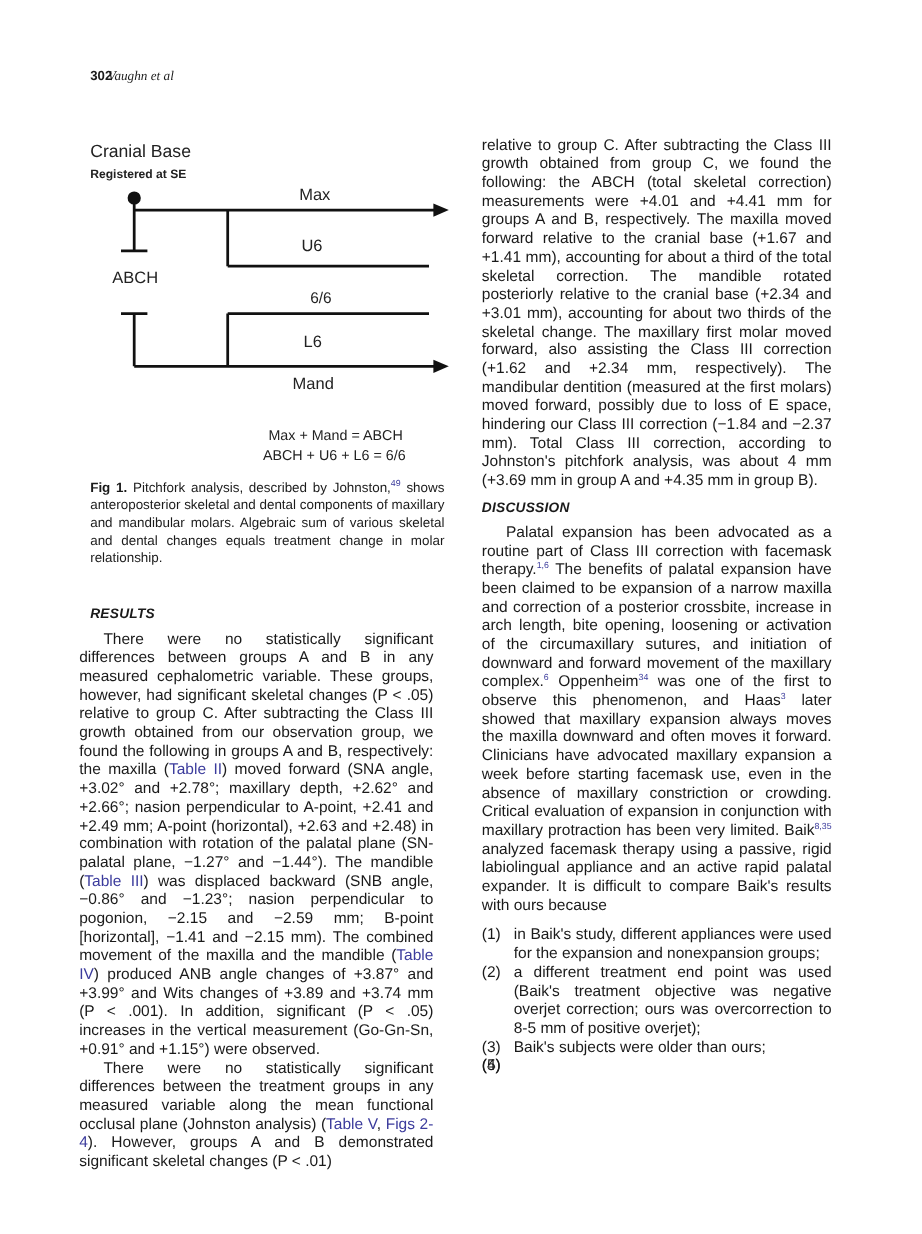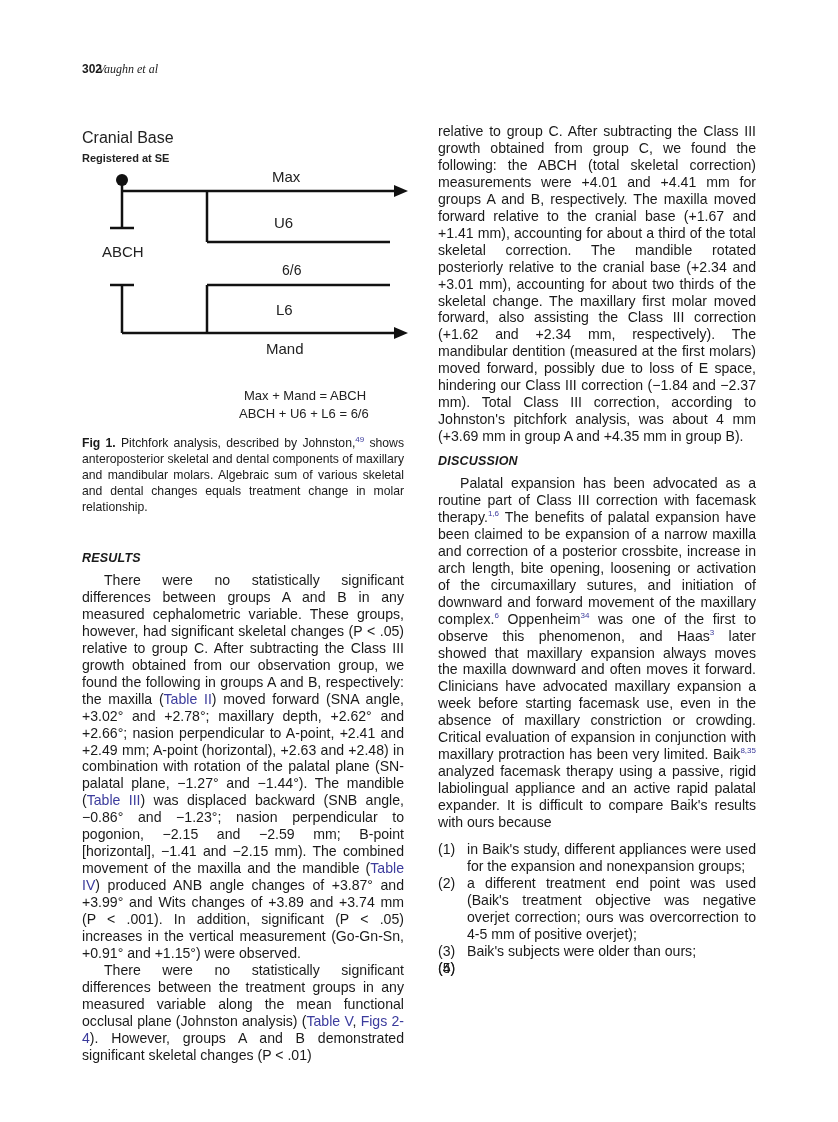--- a/index.html
+++ b/index.html
@@ -12,21 +12,21 @@
   #figure svg{position:absolute;left:0;top:0;}
   #caption{position:absolute;left:82px;top:435px;width:322px;font-family:"Liberation Sans",sans-serif;font-size:12.2px;line-height:16.1px;text-align:justify;}
   #caption b{font-weight:bold;}
   sup{font-size:8px;line-height:0;vertical-align:super;}
   .h{font-family:"Liberation Sans",sans-serif;font-weight:bold;font-size:12.5px;letter-spacing:0.2px;font-style:italic;}
   .col{position:absolute;font-family:Liberation Sans, sans-serif;font-size:14.1px;line-height:16.95px;text-align:justify;}
   .col p{margin:0;text-indent:22px;}
   .col p.noind{text-indent:0;}
   .lnk{color:#3b3b9c;}
   #results-head{position:absolute;left:82px;top:551px;}
-  #col-left{left:82px;top:572px;width:322px;}
+  #col-left{left:72px;top:572px;width:322px;}
   #col-right-top{left:438px;top:123px;width:318px;}
   #discussion-head{position:absolute;left:438px;top:454px;}
   #col-right-disc{left:438px;top:475px;width:318px;}
   ol.reasons{list-style:none;margin:10px 0 0 0;padding:0;}
   ol.reasons li{position:relative;padding-left:29px;text-align:justify;}
   ol.reasons li .num{position:absolute;left:0;top:0;}
 </style>
 </head>
 <body>
 
@@ -81,18 +81,18 @@
 <div id="col-right-top" class="col">
   <p class="noind">relative to group C. After subtracting the Class III growth obtained from group C, we found the following: the ABCH (total skeletal correction) measurements were +4.01 and +4.41 mm for groups A and B, respectively. The maxilla moved forward relative to the cranial base (+1.67 and +1.41 mm), accounting for about a third of the total skeletal correction. The mandible rotated posteriorly relative to the cranial base (+2.34 and +3.01 mm), accounting for about two thirds of the skeletal change. The maxillary first molar moved forward, also assisting the Class III correction (+1.62 and +2.34 mm, respectively). The mandibular dentition (measured at the first molars) moved forward, possibly due to loss of E space, hindering our Class III correction (−1.84 and −2.37 mm). Total Class III correction, according to Johnston's pitchfork analysis, was about 4 mm (+3.69 mm in group A and +4.35 mm in group B).</p>
 </div>
 
 <div id="discussion-head" class="h">DISCUSSION</div>
 
 <div id="col-right-disc" class="col">
   <p><span>Palatal expansion has been advocated as a routine part of Class III correction with facemask therapy.</span><sup class="lnk">1,6</sup><span> The benefits of palatal expansion have been claimed to be expansion of a narrow maxilla and correction of a posterior crossbite, increase in arch length, bite opening, loosening or activation of the circumaxillary sutures, and initiation of downward and forward movement of the maxillary complex.</span><sup class="lnk">6</sup><span> Oppenheim</span><sup class="lnk">34</sup><span> was one of the first to observe this phenomenon, and Haas</span><sup class="lnk">3</sup><span> later showed that maxillary expansion always moves the maxilla downward and often moves it forward. Clinicians have advocated maxillary expansion a week before starting facemask use, even in the absence of maxillary constriction or crowding. Critical evaluation of expansion in conjunction with maxillary protraction has been very limited. Baik</span><sup class="lnk">8,35</sup><span> analyzed facemask therapy using a passive, rigid labiolingual appliance and an active rapid palatal expander. It is difficult to compare Baik's results with ours because</span></p>
   <ol class="reasons">
     <li><span class="num">(1)</span><span>in Baik's study, different appliances were used for the expansion and nonexpansion groups;</span></li>
-    <li><span class="num">(2)</span><span>a different treatment end point was used (Baik's treatment objective was negative overjet correction; ours was overcorrection to 4-5 mm of positive overjet);</span></li>
+    <li><span class="num">(2)</span><span>a different treatment end point was used (Baik's treatment objective was negative overjet correction; ours was overcorrection to 8-5 mm of positive overjet);</span></li>
     <li><span class="num">(3)</span><span>Baik's subjects were older than ours;</span></li>
     <li><span class="num">(4)</span></li>
     <li><span class="num">(5)</span></li>
   </ol>
 </div>
 
 </body></html>

